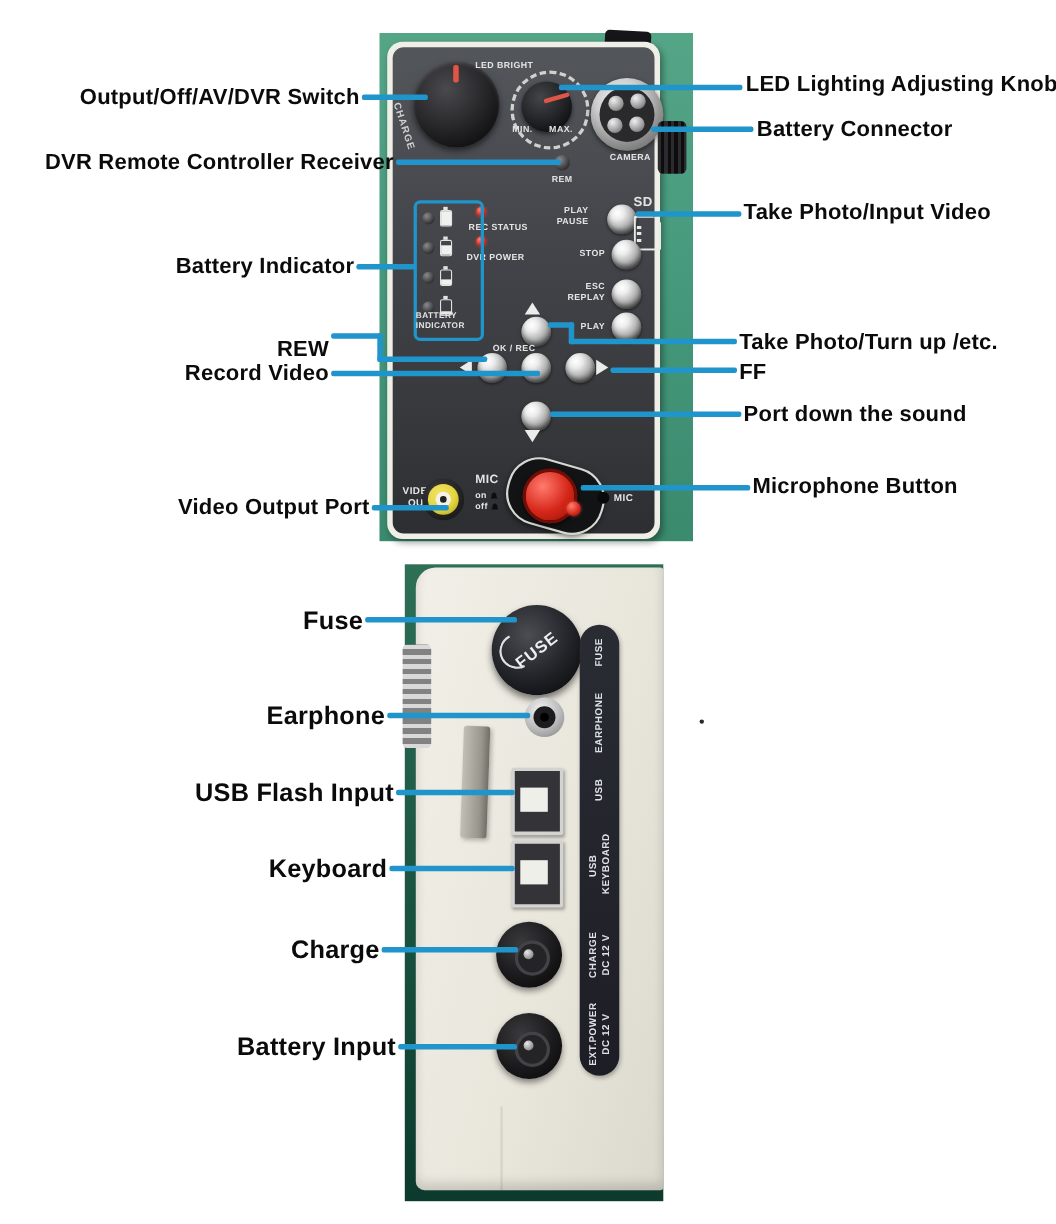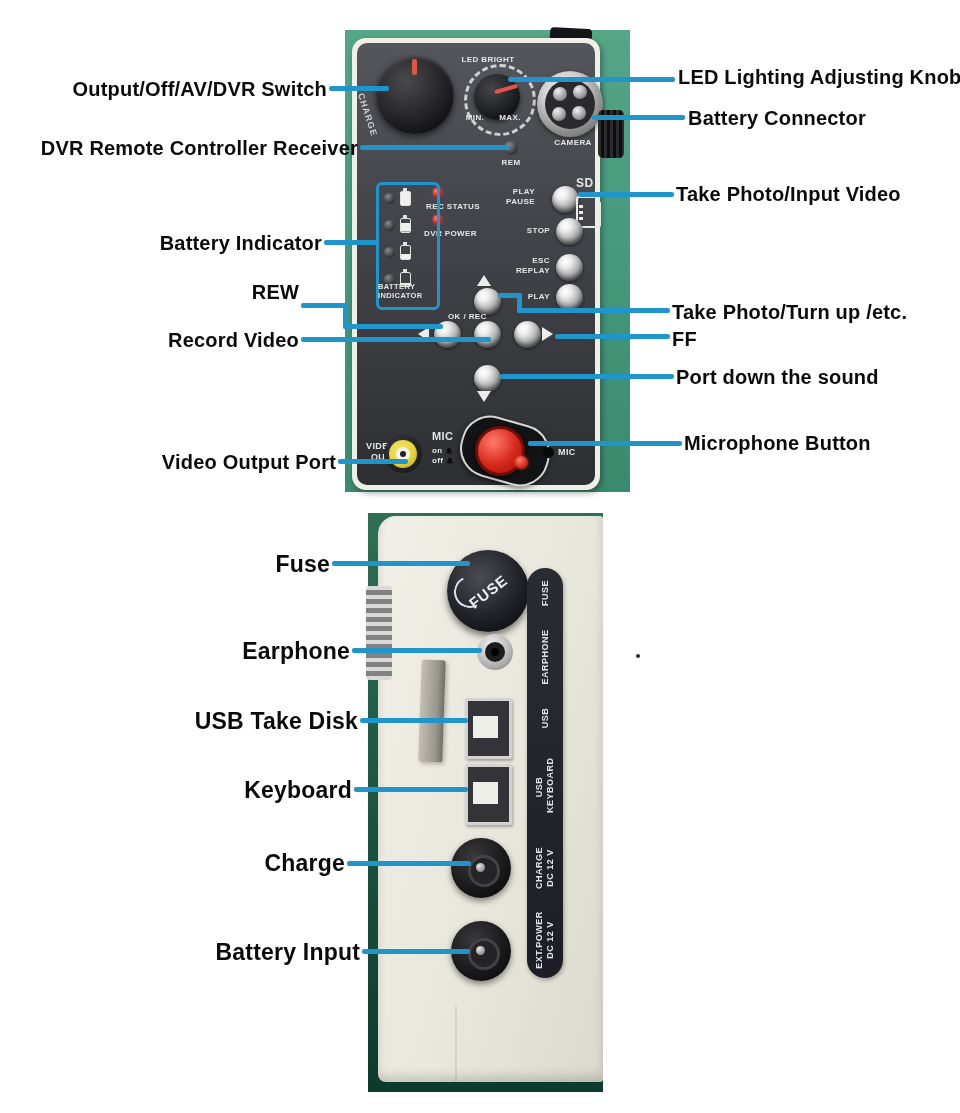--- a/index.html
+++ b/index.html
@@ -129,21 +129,21 @@
     <div class="photo-top"></div>
     <div class="strap"></div>
     <div class="panel"></div>
     <div class="panel-face"></div>
 
     <div class="knob-big">
       <div class="knob-index"></div>
     </div>
     <div class="ptx" style="left:367px;top:115px;transform:translate(-50%,-50%) rotate(72deg);font-size:9px;color:#cfcfcf;letter-spacing:1px;">CHARGE</div>
 
-    <div class="ptx" style="left:452px;top:55px;width:72px;text-align:center;">LED BRIGHT</div>
+    <div class="ptx" style="left:432px;top:55px;width:72px;">LED BRIGHT</div>
     <div class="ticks"></div>
     <div class="knob-led">
       <div class="knob-ptr"></div>
     </div>
     <div class="ptx" style="left:458px;top:113px;width:34px;text-align:center;">MIN.</div>
     <div class="ptx" style="left:492px;top:113px;width:36px;text-align:center;">MAX.</div>
 
     <div class="cam">
       <div class="cam-in">
         <span class="pin" style="left:8px;top:8px;"></span>
@@ -293,26 +293,26 @@
     <div class="cline" style="left:360px;top:718px;width:108px;"></div>
     <div class="cline" style="left:354px;top:787px;width:114px;"></div>
     <div class="cline" style="left:347px;top:861px;width:124px;"></div>
     <div class="cline" style="left:362px;top:949px;width:108px;"></div>
   </div>
 
   <div>
     <div class="label lt" style="right:633px;top:89px;">Output/Off/AV/DVR Switch</div>
     <div class="label lt" style="right:602px;top:148px;">DVR Remote Controller Receiver</div>
     <div class="label lt" style="right:638px;top:243px;">Battery Indicator</div>
-    <div class="label lt" style="right:661px;top:292px;text-align:center;">REW</div>
+    <div class="label lt" style="right:661px;top:318px;text-align:center;">REW</div>
     <div class="label lt" style="right:661px;top:340px;">Record Video</div>
     <div class="label lt" style="right:624px;top:462px;">Video Output Port</div>
     <div class="label lb" style="right:630px;top:564px;">Fuse</div>
     <div class="label lb" style="right:610px;top:651px;">Earphone</div>
-    <div class="label lb" style="right:602px;top:721px;">USB Take Disk</div>
+    <div class="label lb" style="right:602px;top:721px;">USB Flash Input</div>
     <div class="label lb" style="right:608px;top:790px;">Keyboard</div>
     <div class="label lb" style="right:615px;top:863px;">Charge</div>
     <div class="label lb" style="right:600px;top:952px;">Battery Input</div>
 
     <div class="label lt" style="left:678px;top:77px;">LED Lighting Adjusting Knob</div>
     <div class="label lt" style="left:688px;top:118px;">Battery Connector</div>
     <div class="label lt" style="left:676px;top:194px;">Take Photo/Input Video</div>
     <div class="label lt" style="left:672px;top:312px;">Take Photo/Turn up /etc.</div>
     <div class="label lt" style="left:672px;top:339px;">FF</div>
     <div class="label lt" style="left:676px;top:377px;">Port down the sound</div>

